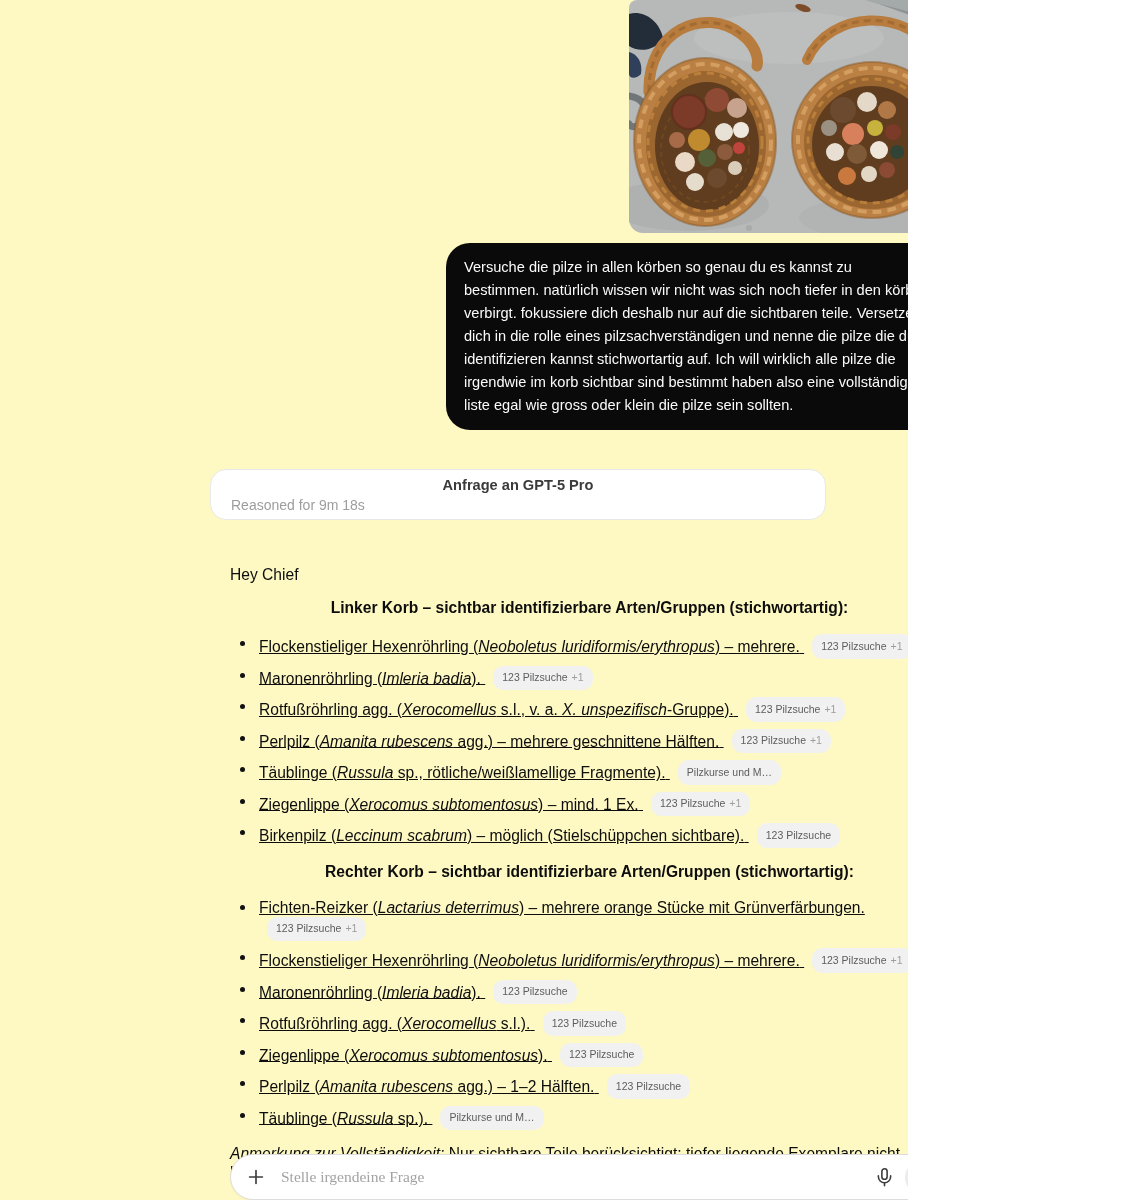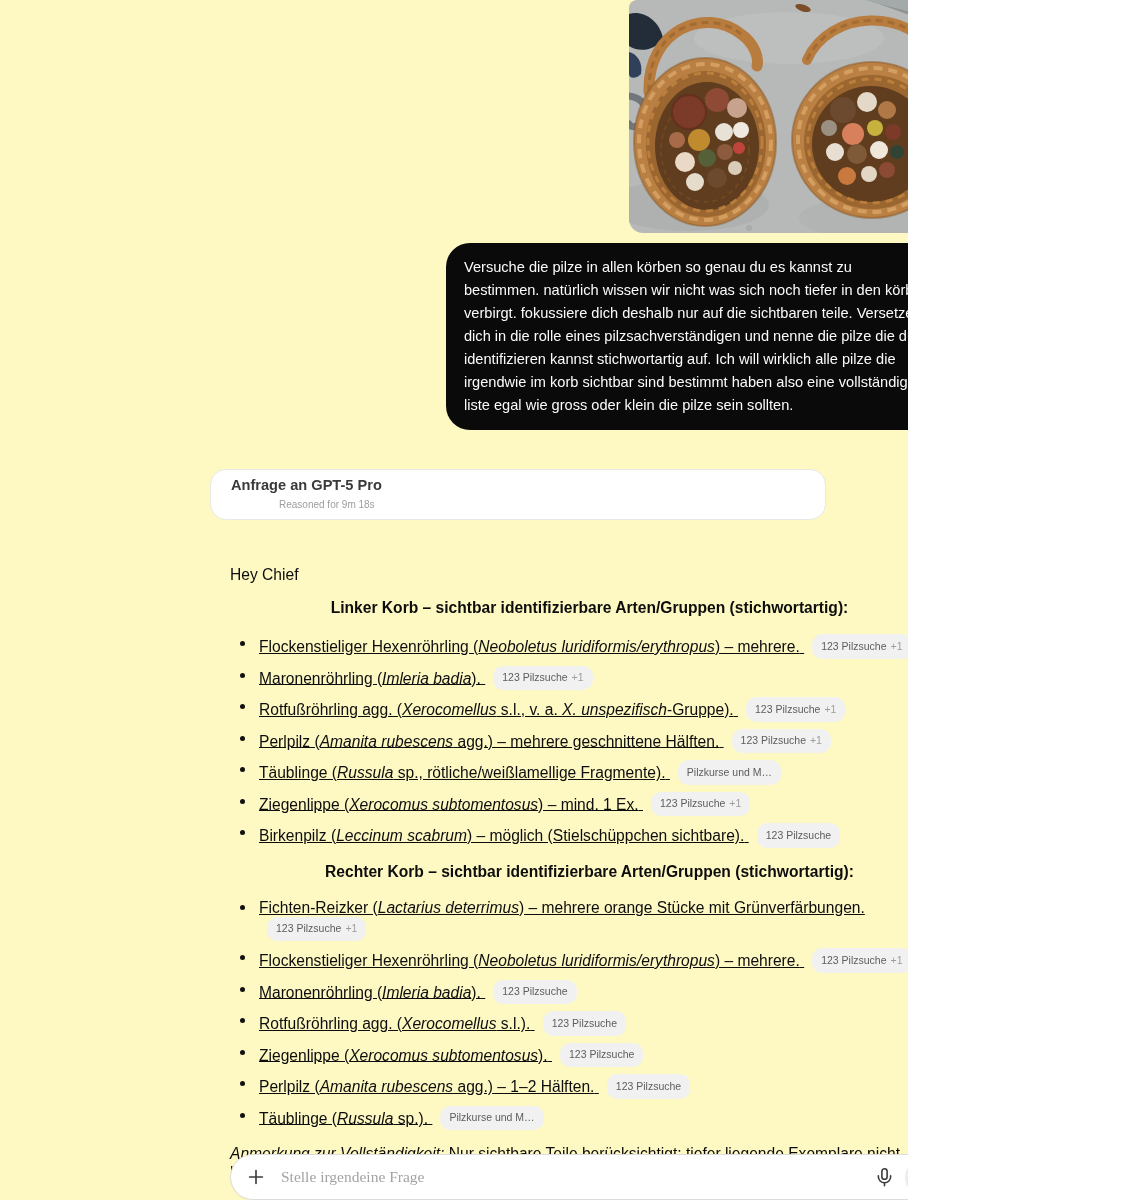--- a/index.html
+++ b/index.html
@@ -11,22 +11,22 @@
   .photo-card svg{display:block;}
 
   
   .user-bubble{position:absolute;left:446px;top:243px;width:503px;box-sizing:border-box;
     background:#0a0a0a;color:#fbfbfb;border-radius:24px;padding:13px 18px;
     font-size:14.6px;line-height:23px;}
 
   
   .reasoning-card{position:absolute;left:210px;top:469px;width:616px;height:51px;box-sizing:border-box;
     border:1px solid #e8e8e8;border-radius:16px;background:#fff;padding:5px 20px;cursor:pointer;}
-  .rc-title{font-size:14.6px;font-weight:700;color:#3a3a3a;line-height:20px;}
-  .rc-sub{font-size:10px;color:#9d9d9d;line-height:20px;margin-left:48px;}
+  .rc-title{font-size:14.6px;font-weight:700;color:#3a3a3a;line-height:20px;text-align:center;}
+  .rc-sub{font-size:14px;color:#9d9d9d;line-height:20px;}
 
   
   .response{position:absolute;left:230px;top:565px;width:719px;font-size:15.6px;line-height:19px;color:#0d0d0d;}
   .greeting{margin:0 0 8px 0;}
   .list-heading{margin:14px 0 0 0;font-weight:700;text-align:center;}
   ul.species{list-style:none;margin:17px 0 0 0;padding:0;}
   ul.species li{position:relative;padding-left:29px;margin-bottom:7px;line-height:19px;text-decoration:underline;}
   ul.species li:last-child{margin-bottom:0;}
   .dot{position:absolute;left:10px;top:7px;width:5px;height:5px;border-radius:50%;background:#111;}
   em{font-style:italic;}

